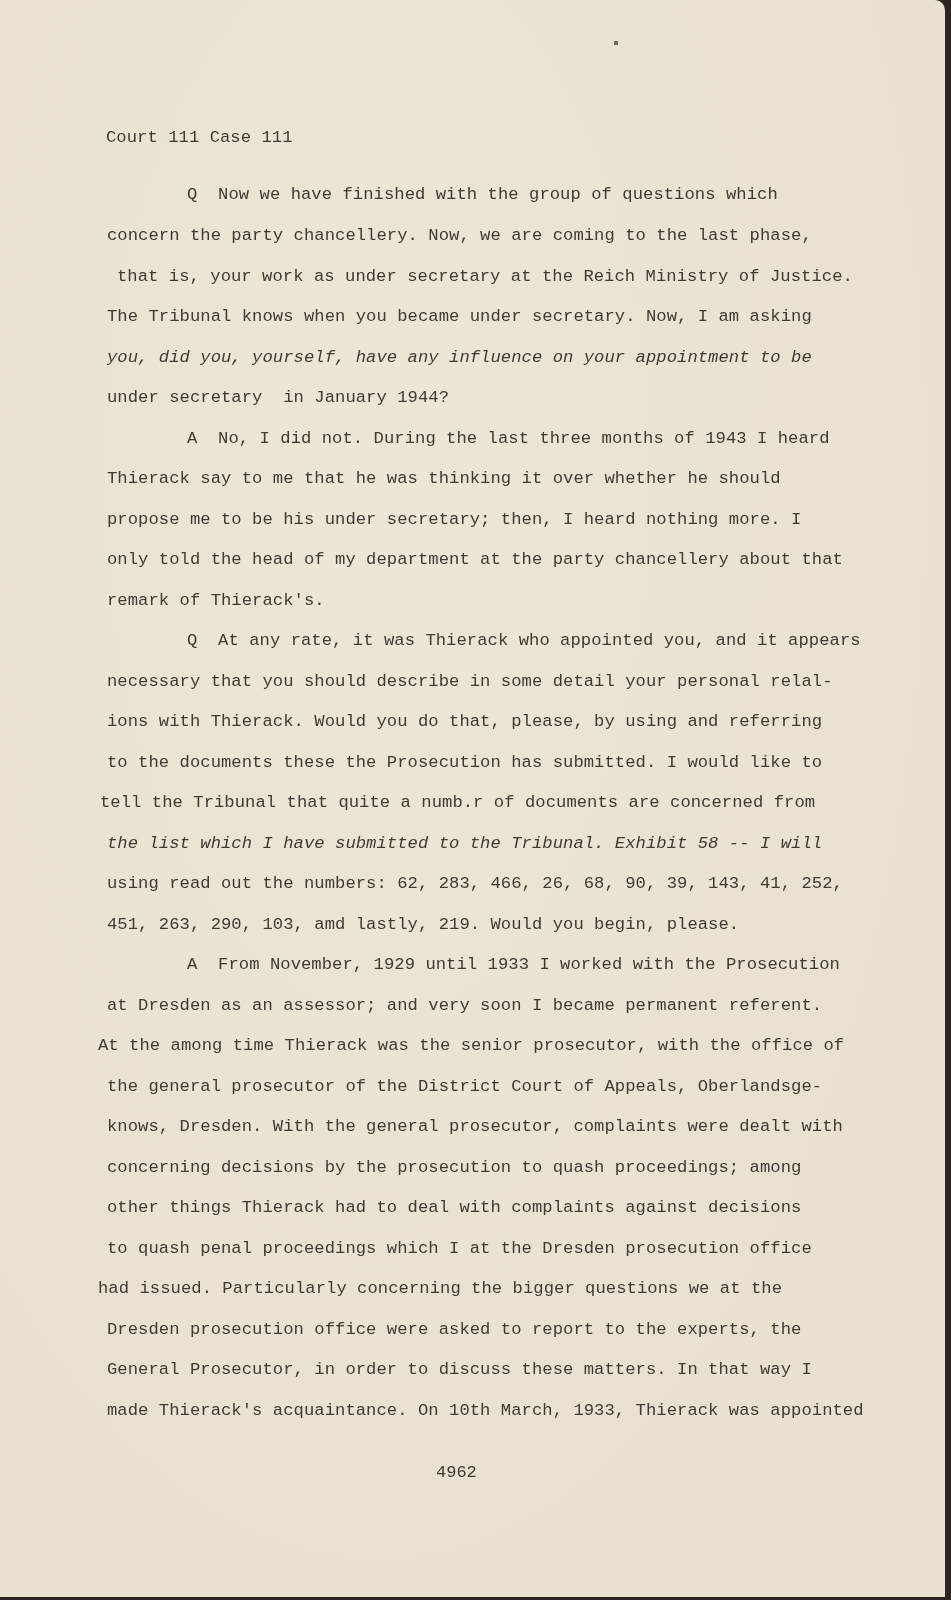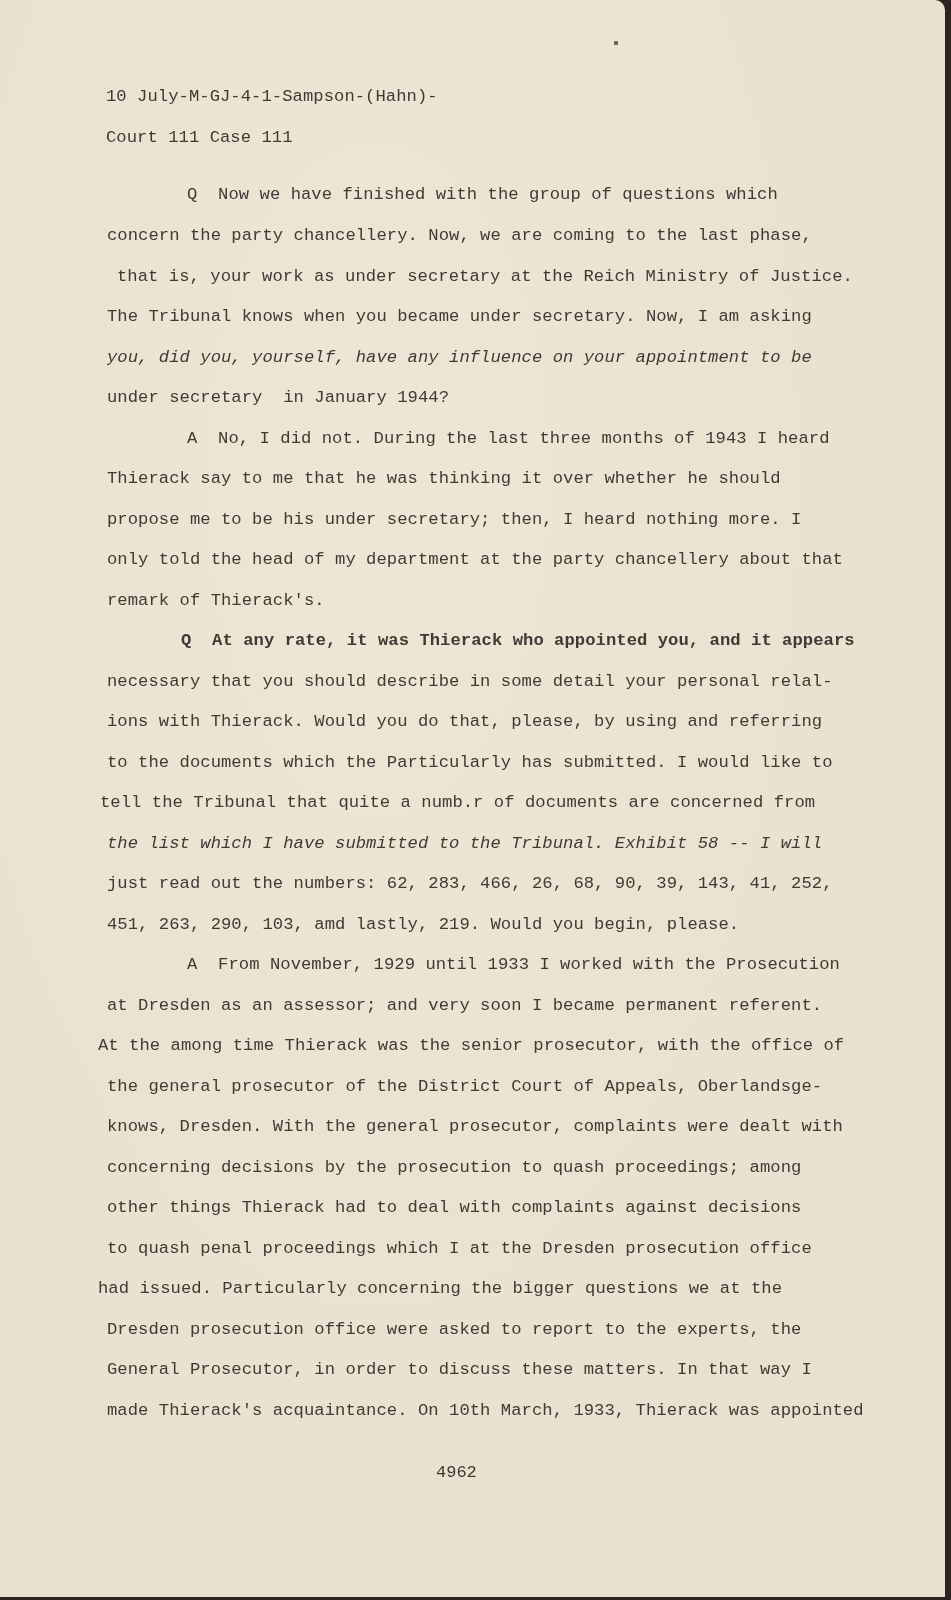--- a/index.html
+++ b/index.html
@@ -50,42 +50,41 @@
       font-size: 17px;
       color: #3f3a34;
     }
   </style>
 </head>
 <body>
 
 <div class="page">
   <div class="speck"></div>
 
-  <div class="line header-line" style="top: 87px;">10 July-M-GJ-4-1-Sampson-(Hahn)-</div>
   <div class="line header-line" style="top:128px;">Court 111 Case 111</div>
 
   <div id="body-lines">
       <div class="line" style="top: 185px; left: 187px;">Q  Now we have finished with the group of questions which</div>
       <div class="line" style="top: 226px; left: 107px;">concern the party chancellery. Now, we are coming to the last phase,</div>
       <div class="line" style="top: 267px; left: 107px; margin-left: 10px;">that is, your work as under secretary at the Reich Ministry of Justice.</div>
       <div class="line" style="top: 307px; left: 107px;">The Tribunal knows when you became under secretary. Now, I am asking</div>
       <div class="line" style="top: 348px; left: 107px; font-style: italic;">you, did you, yourself, have any influence on your appointment to be</div>
       <div class="line" style="top: 388px; left: 107px;">under secretary  in January 1944?</div>
       <div class="line" style="top: 429px; left: 187px;">A  No, I did not. During the last three months of 1943 I heard</div>
       <div class="line" style="top: 469px; left: 107px;">Thierack say to me that he was thinking it over whether he should</div>
       <div class="line" style="top: 510px; left: 107px;">propose me to be his under secretary; then, I heard nothing more. I</div>
       <div class="line" style="top: 550px; left: 107px;">only told the head of my department at the party chancellery about that</div>
       <div class="line" style="top: 591px; left: 107px;">remark of Thierack's.</div>
-      <div class="line" style="top: 631px; left: 181px; font-weight: bold;">Q  At any rate, it was Thierack who appointed you, and it appears</div>
+      <div class="line" style="top: 631px; left: 187px;">Q  At any rate, it was Thierack who appointed you, and it appears</div>
       <div class="line" style="top: 672px; left: 107px;">necessary that you should describe in some detail your personal relal-</div>
       <div class="line" style="top: 712px; left: 107px;">ions with Thierack. Would you do that, please, by using and referring</div>
-      <div class="line" style="top: 753px; left: 107px;">to the documents which the Particularly has submitted. I would like to</div>
+      <div class="line" style="top: 753px; left: 107px;">to the documents these the Prosecution has submitted. I would like to</div>
       <div class="line" style="top: 793px; left: 100px;">tell the Tribunal that quite a numb.r of documents are concerned from</div>
       <div class="line" style="top: 834px; left: 107px; font-style: italic;">the list which I have submitted to the Tribunal. Exhibit 58 -- I will</div>
-      <div class="line" style="top: 874px; left: 107px;">just read out the numbers: 62, 283, 466, 26, 68, 90, 39, 143, 41, 252,</div>
+      <div class="line" style="top: 874px; left: 107px;">using read out the numbers: 62, 283, 466, 26, 68, 90, 39, 143, 41, 252,</div>
       <div class="line" style="top: 915px; left: 107px;">451, 263, 290, 103, amd lastly, 219. Would you begin, please.</div>
       <div class="line" style="top: 955px; left: 187px;">A  From November, 1929 until 1933 I worked with the Prosecution</div>
       <div class="line" style="top: 996px; left: 107px;">at Dresden as an assessor; and very soon I became permanent referent.</div>
       <div class="line" style="top: 1036px; left: 98px;">At the among time Thierack was the senior prosecutor, with the office of</div>
       <div class="line" style="top: 1077px; left: 107px;">the general prosecutor of the District Court of Appeals, Oberlandsge-</div>
       <div class="line" style="top: 1117px; left: 107px;">knows, Dresden. With the general prosecutor, complaints were dealt with</div>
       <div class="line" style="top: 1158px; left: 107px;">concerning decisions by the prosecution to quash proceedings; among</div>
       <div class="line" style="top: 1198px; left: 107px;">other things Thierack had to deal with complaints against decisions</div>
       <div class="line" style="top: 1239px; left: 107px;">to quash penal proceedings which I at the Dresden prosecution office</div>
       <div class="line" style="top: 1279px; left: 98px; text-align: right;">had issued. Particularly concerning the bigger questions we at the</div>

